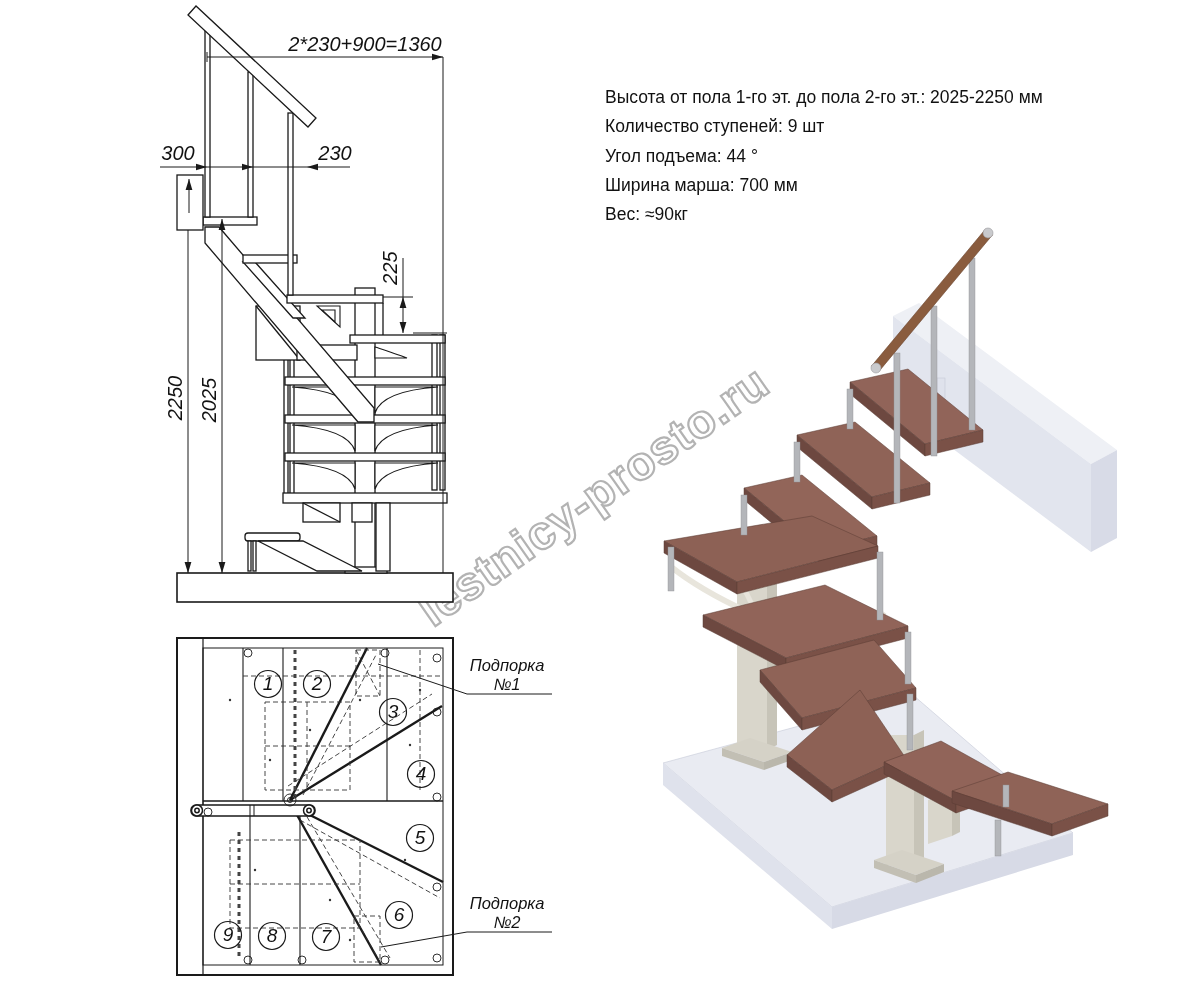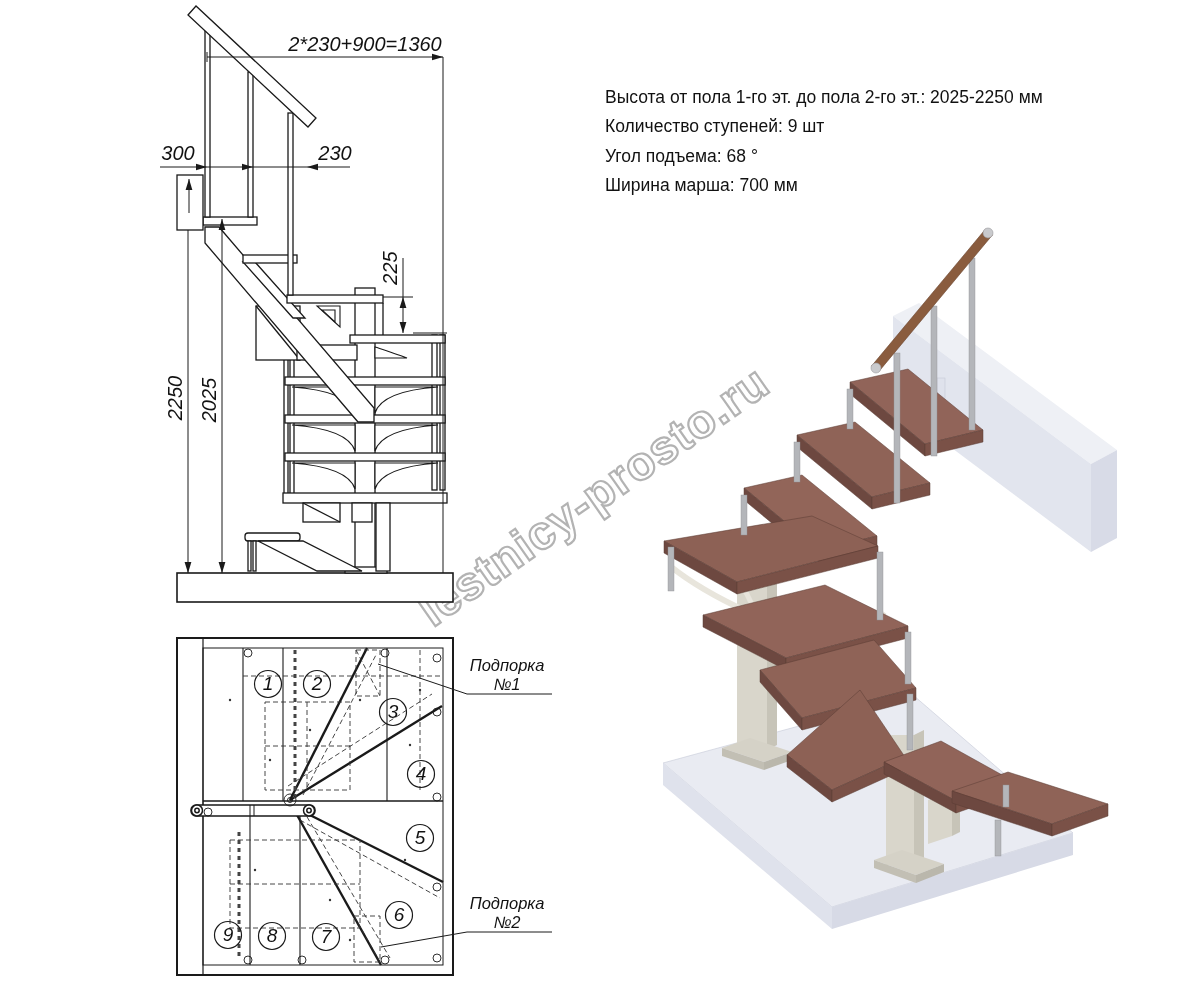--- a/index.html
+++ b/index.html
@@ -346,15 +346,16 @@
       <polygon points="871.5,366.1 878.5,371.9 992.5,234.9 985.5,229.1" fill="#8a5c3e" stroke="#6b4630" stroke-width="0.6"></polygon>
       <circle cx="876" cy="368" r="5" fill="#c9cacd" stroke="#9a9b9e" stroke-width="0.6"></circle>
       <circle cx="988" cy="233" r="5" fill="#c9cacd" stroke="#9a9b9e" stroke-width="0.6"></circle>
     </g>
   </g>
 </svg>
 
 <div id="specs">
   <div>Высота от пола 1-го эт. до пола 2-го эт.: 2025-2250 мм</div>
   <div>Количество ступеней: 9 шт</div>
-  <div>Угол подъема: 68 °</div>
+  <div>Угол подъема: 44 °</div>
   <div>Ширина марша: 700 мм</div>
+  <div>Вес: ≈90кг</div>
 </div>
 
 </body></html>

